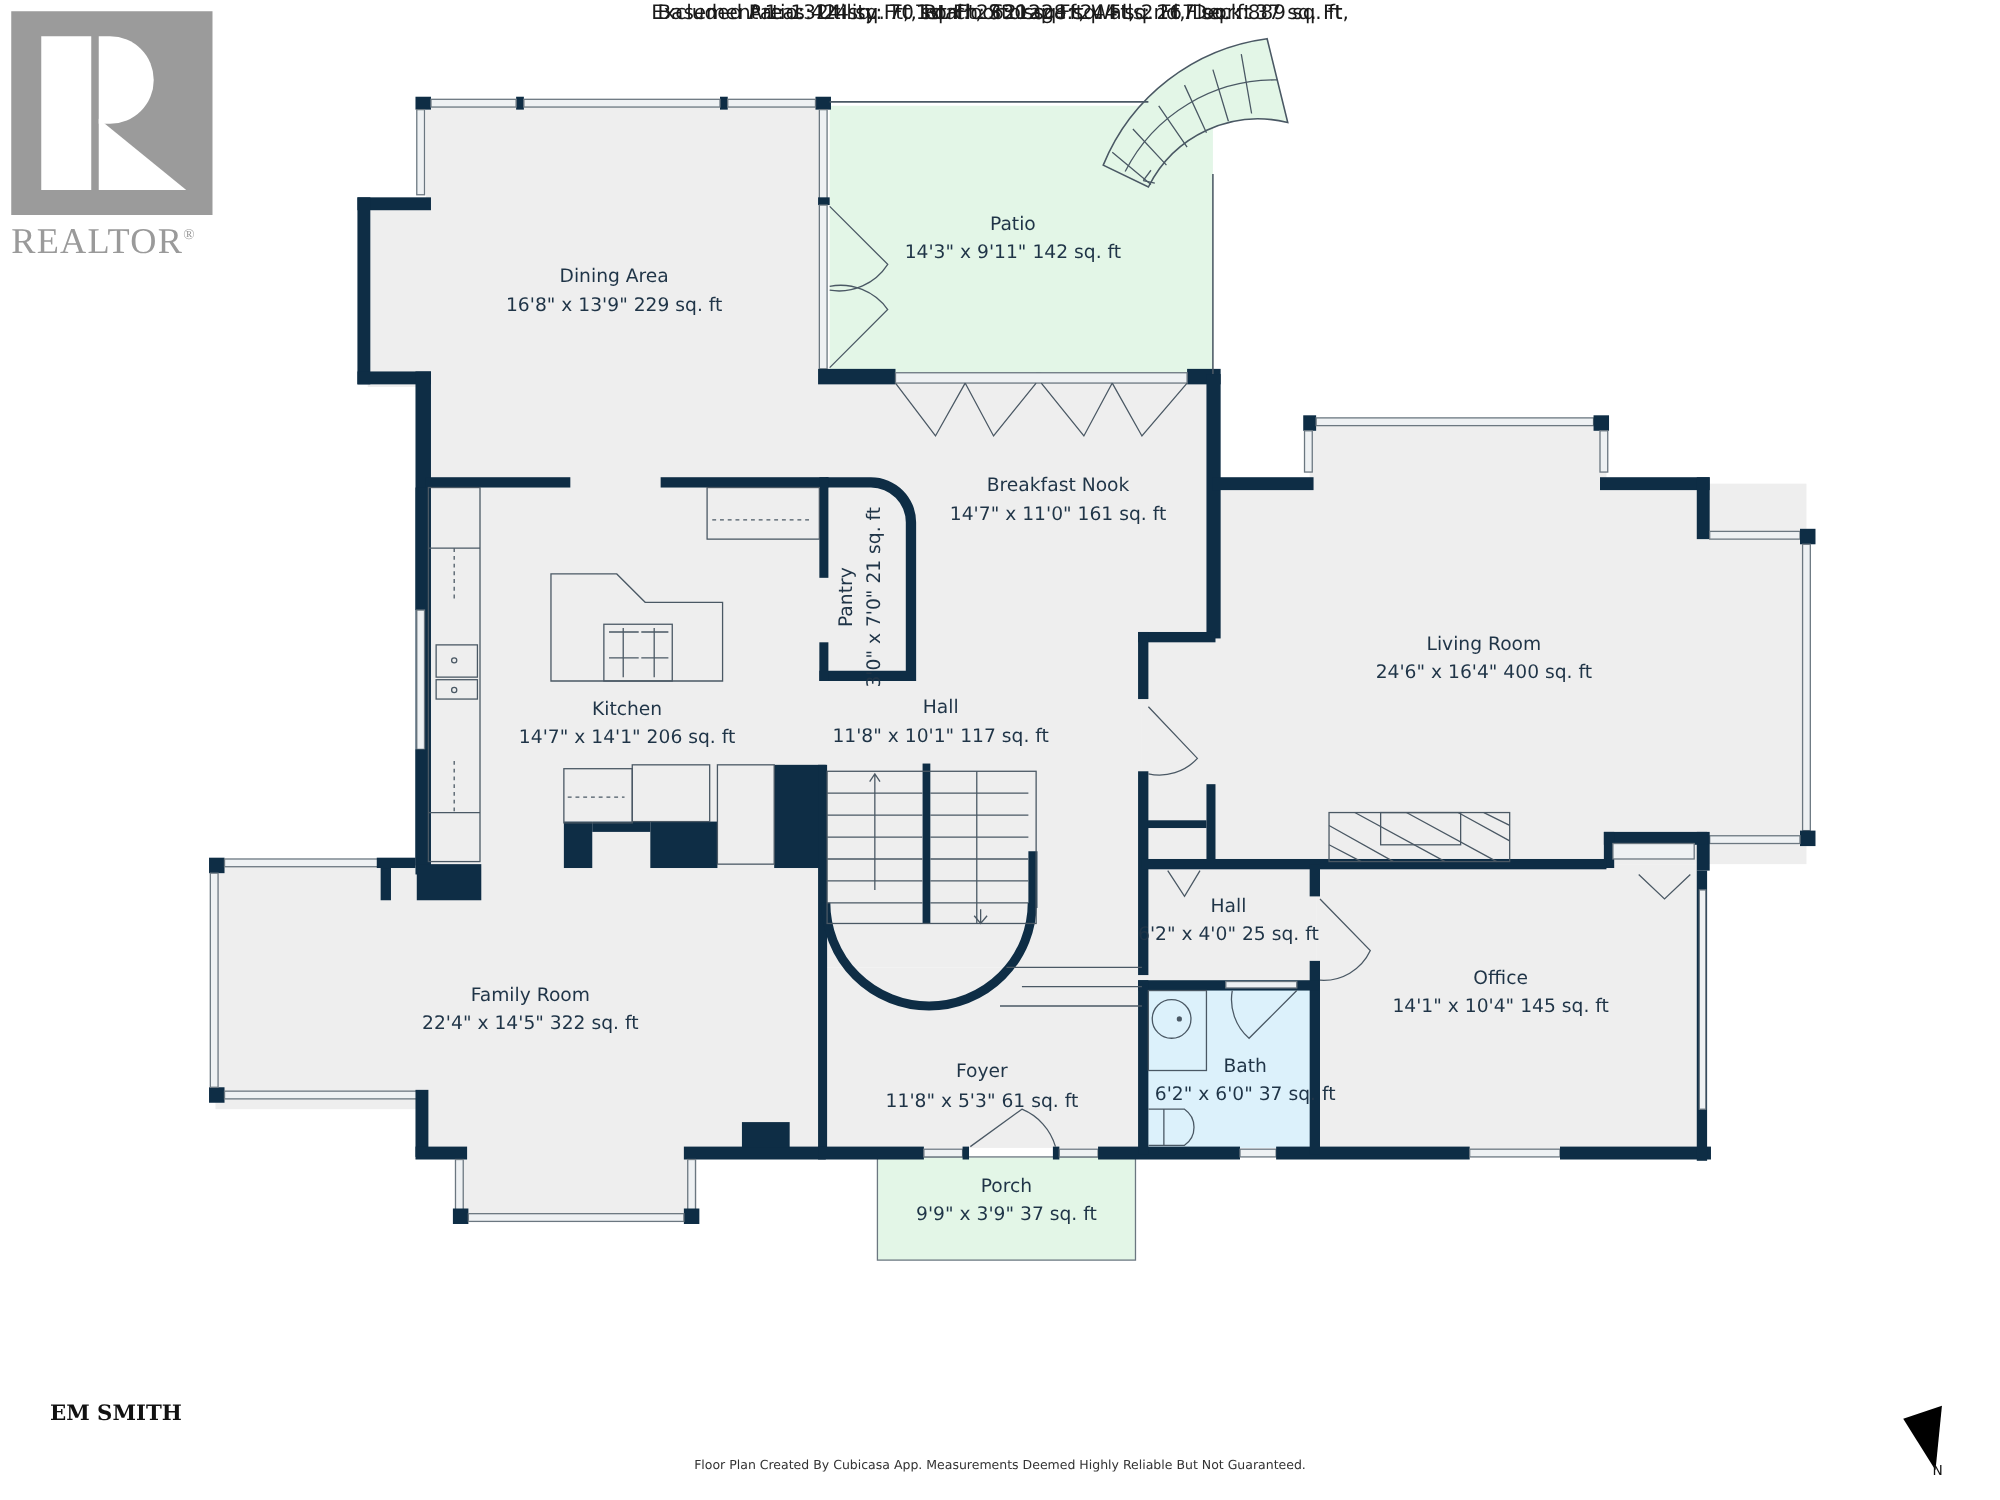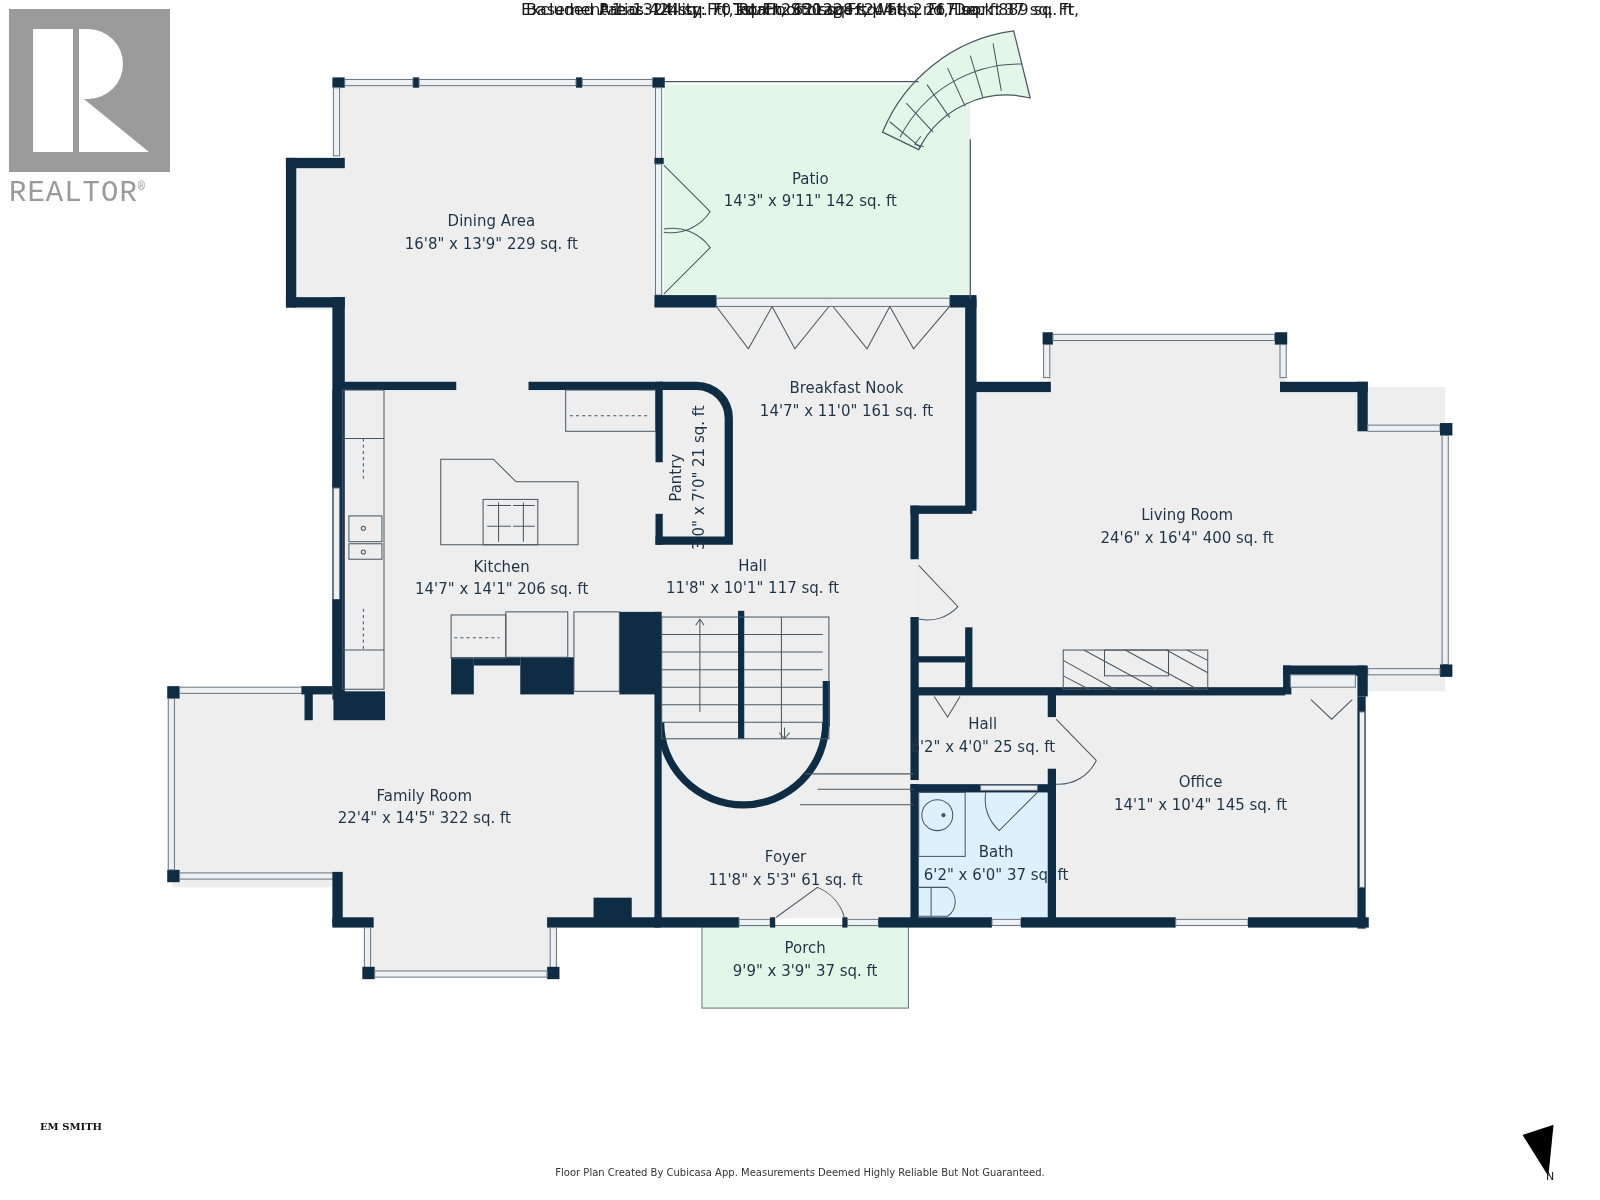--- a/index.html
+++ b/index.html
@@ -7,22 +7,22 @@
   #plan { position:absolute; left:0; top:0; width:1600px; height:1200px; }
   .room-label { font-family:"DejaVu Sans", sans-serif; font-size:14.5px; fill:#1f3447; text-anchor:middle; }
   .wall { fill:#0e2d45; }
   .floor { fill:#eeeeee; }
   .patio { fill:#e3f6e7; }
   .bath { fill:#dcf1fb; }
   .line { stroke:#4a5864; stroke-width:1; fill:none; }
   .win { fill:#eef1f3; stroke:#6b7780; stroke-width:1; }
   .summary { position:absolute; left:0; width:1600px; text-align:center; color:#1a1a1a; font-family:"DejaVu Sans", sans-serif; }
   .footer-note { position:absolute; top:1167px; left:0; width:1600px; text-align:center; font-size:10px; color:#333; font-family:"DejaVu Sans", sans-serif; }
-  .realtor-text { position:absolute; left:9px; top:177px; font-family:Liberation Mono, monospace; font-size:29px; color:#9a9a9a; letter-spacing:1px; }
-  .brand { position:absolute; left:40px; top:1121px; font-family:"DejaVu Serif", serif; font-size:10px; font-weight:bold; color:#111; }
+  .realtor-text { position:absolute; left:9px; top:177px; font-family:Liberation Serif, serif; font-size:29px; color:#9a9a9a; letter-spacing:1px; }
+  .brand { position:absolute; left:40px; top:1121px; font-family:"DejaVu Serif", serif; font-size:17px; font-weight:bold; color:#111; }
   .compass-n { position:absolute; left:1546px; top:1170px; font-size:11px; color:#111; font-family:"DejaVu Sans", sans-serif; }
 </style>
 </head>
 <body>
 
 <div style="position:absolute;left:9px;top:9px;width:161px;height:163px;background:#9b9b9b;">
   <div style="position:absolute;left:24px;top:20px;width:40px;height:123px;background:#fff;"></div>
   <div style="position:absolute;left:70px;top:20px;width:44px;height:70px;background:#fff;border-radius:0 36px 36px 0;"></div>
   <div style="position:absolute;left:70px;top:86px;width:0;height:0;border-left:70px solid #fff;border-top:57px solid transparent;"></div>
 </div>

